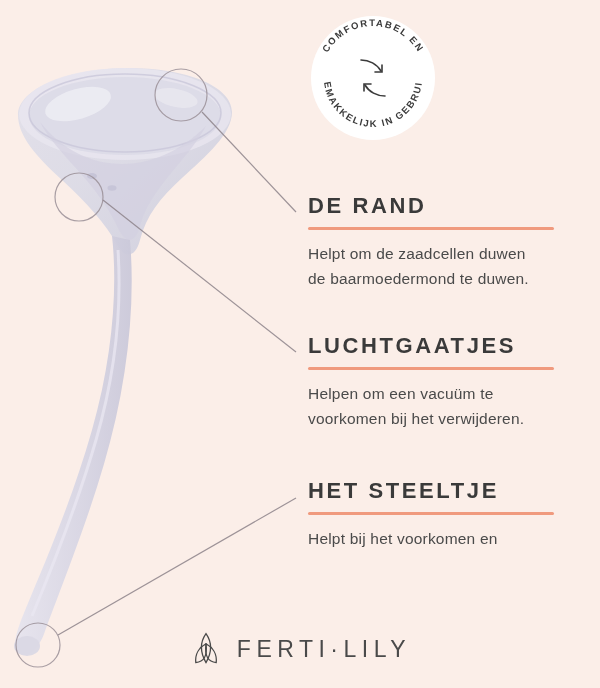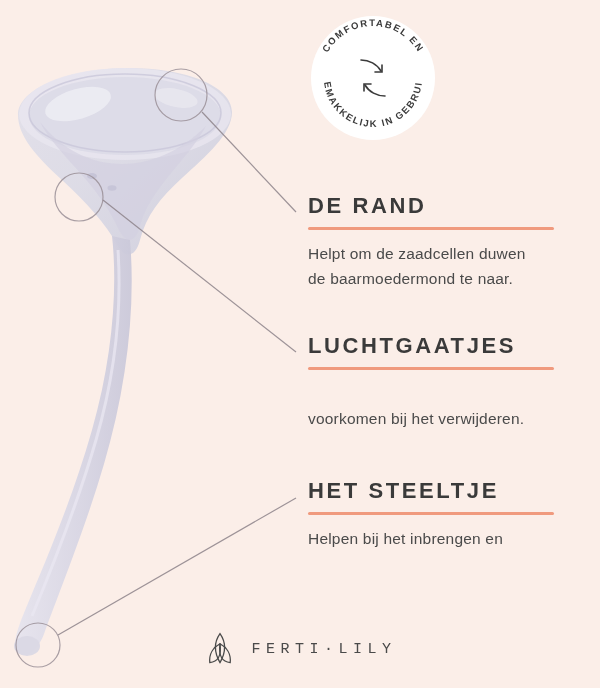--- a/index.html
+++ b/index.html
@@ -77,24 +77,24 @@
     position: absolute;
     left: 0;
     right: 0;
     bottom: 20px;
     display: flex;
     align-items: center;
     justify-content: center;
     gap: 14px;
   }
   .brand-name {
-    font-size: 15px;
+    font-size: 23px;
     letter-spacing: 5.5px;
     color: #4a4a4a;
-    font-family: Liberation Mono, monospace;
+    font-family: Liberation Sans, sans-serif;
   }
 </style>
 </head>
 <body>
 
 <div id="stage">
 
   <svg class="product" viewBox="0 0 300 600" width="300" height="600">
     <defs>
       <linearGradient id="cupGrad" x1="0" y1="0" x2="1" y2="1">
@@ -184,38 +184,38 @@
         <path d="M61,83 L61,76 L68,76"></path>
       </g>
     </svg>
   </div>
 
   <div class="callout callout-rand">
     <h2>DE RAND</h2>
     <div class="rule"></div>
     <p>
       <span>Helpt om de zaadcellen duwen</span><br>
-      <span>de baarmoedermond te naar.</span>
+      <span>de baarmoedermond te duwen.</span>
     </p>
   </div>
 
   <div class="callout callout-lucht">
     <h2>LUCHTGAATJES</h2>
     <div class="rule"></div>
     <p>
-      <br>
+      <span>Helpen om een vacuüm te</span><br>
       <span>voorkomen bij het verwijderen.</span>
     </p>
   </div>
 
   <div class="callout callout-steel">
     <h2>HET STEELTJE</h2>
     <div class="rule"></div>
     <p>
-      <span>Helpen bij het inbrengen en</span><br>
+      <span>Helpt bij het voorkomen en</span><br>
     </p>
   </div>
 
   <div class="brand">
     <svg viewBox="0 0 40 44" width="34" height="38">
       <g fill="none" stroke="#4a4a4a" stroke-width="1.5">
         <path d="M20,4 C27,14 27,26 20,38 C13,26 13,14 20,4 Z"></path>
         <path d="M20,16 C28,20 33,28 32,38 C23,37 18,31 20,16 Z"></path>
         <path d="M20,16 C12,20 7,28 8,38 C17,37 22,31 20,16 Z"></path>
       </g>

